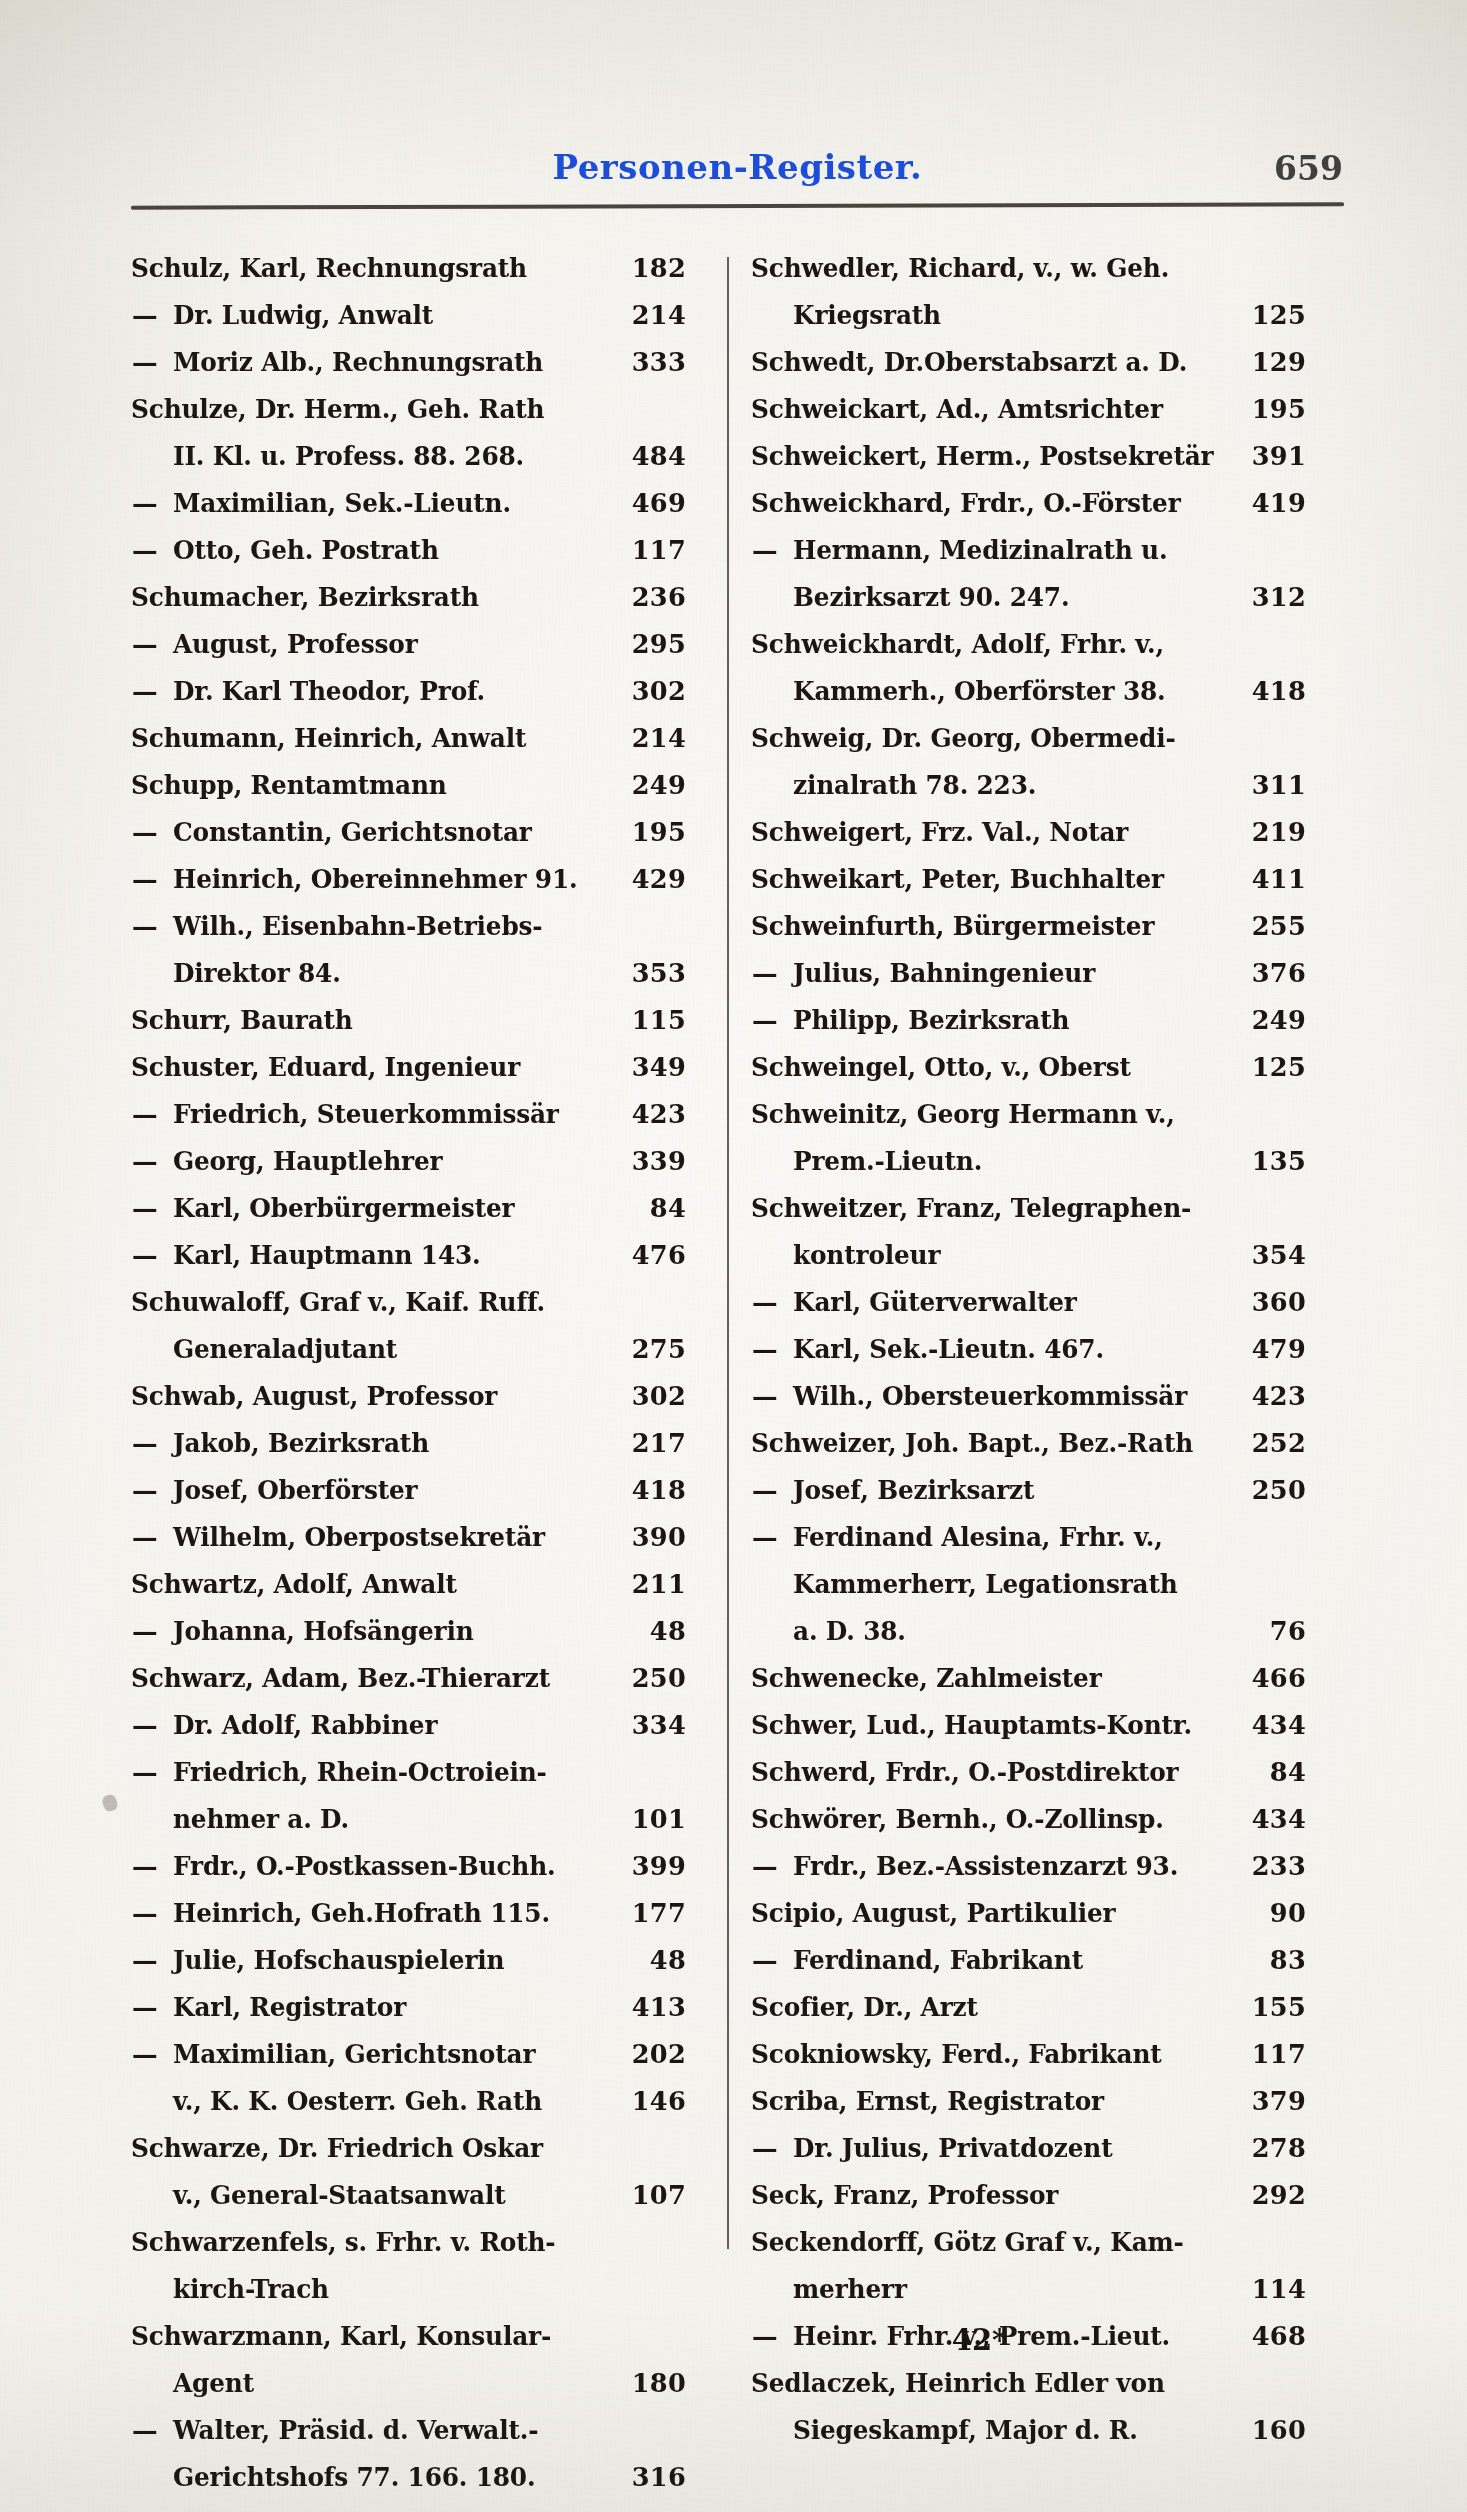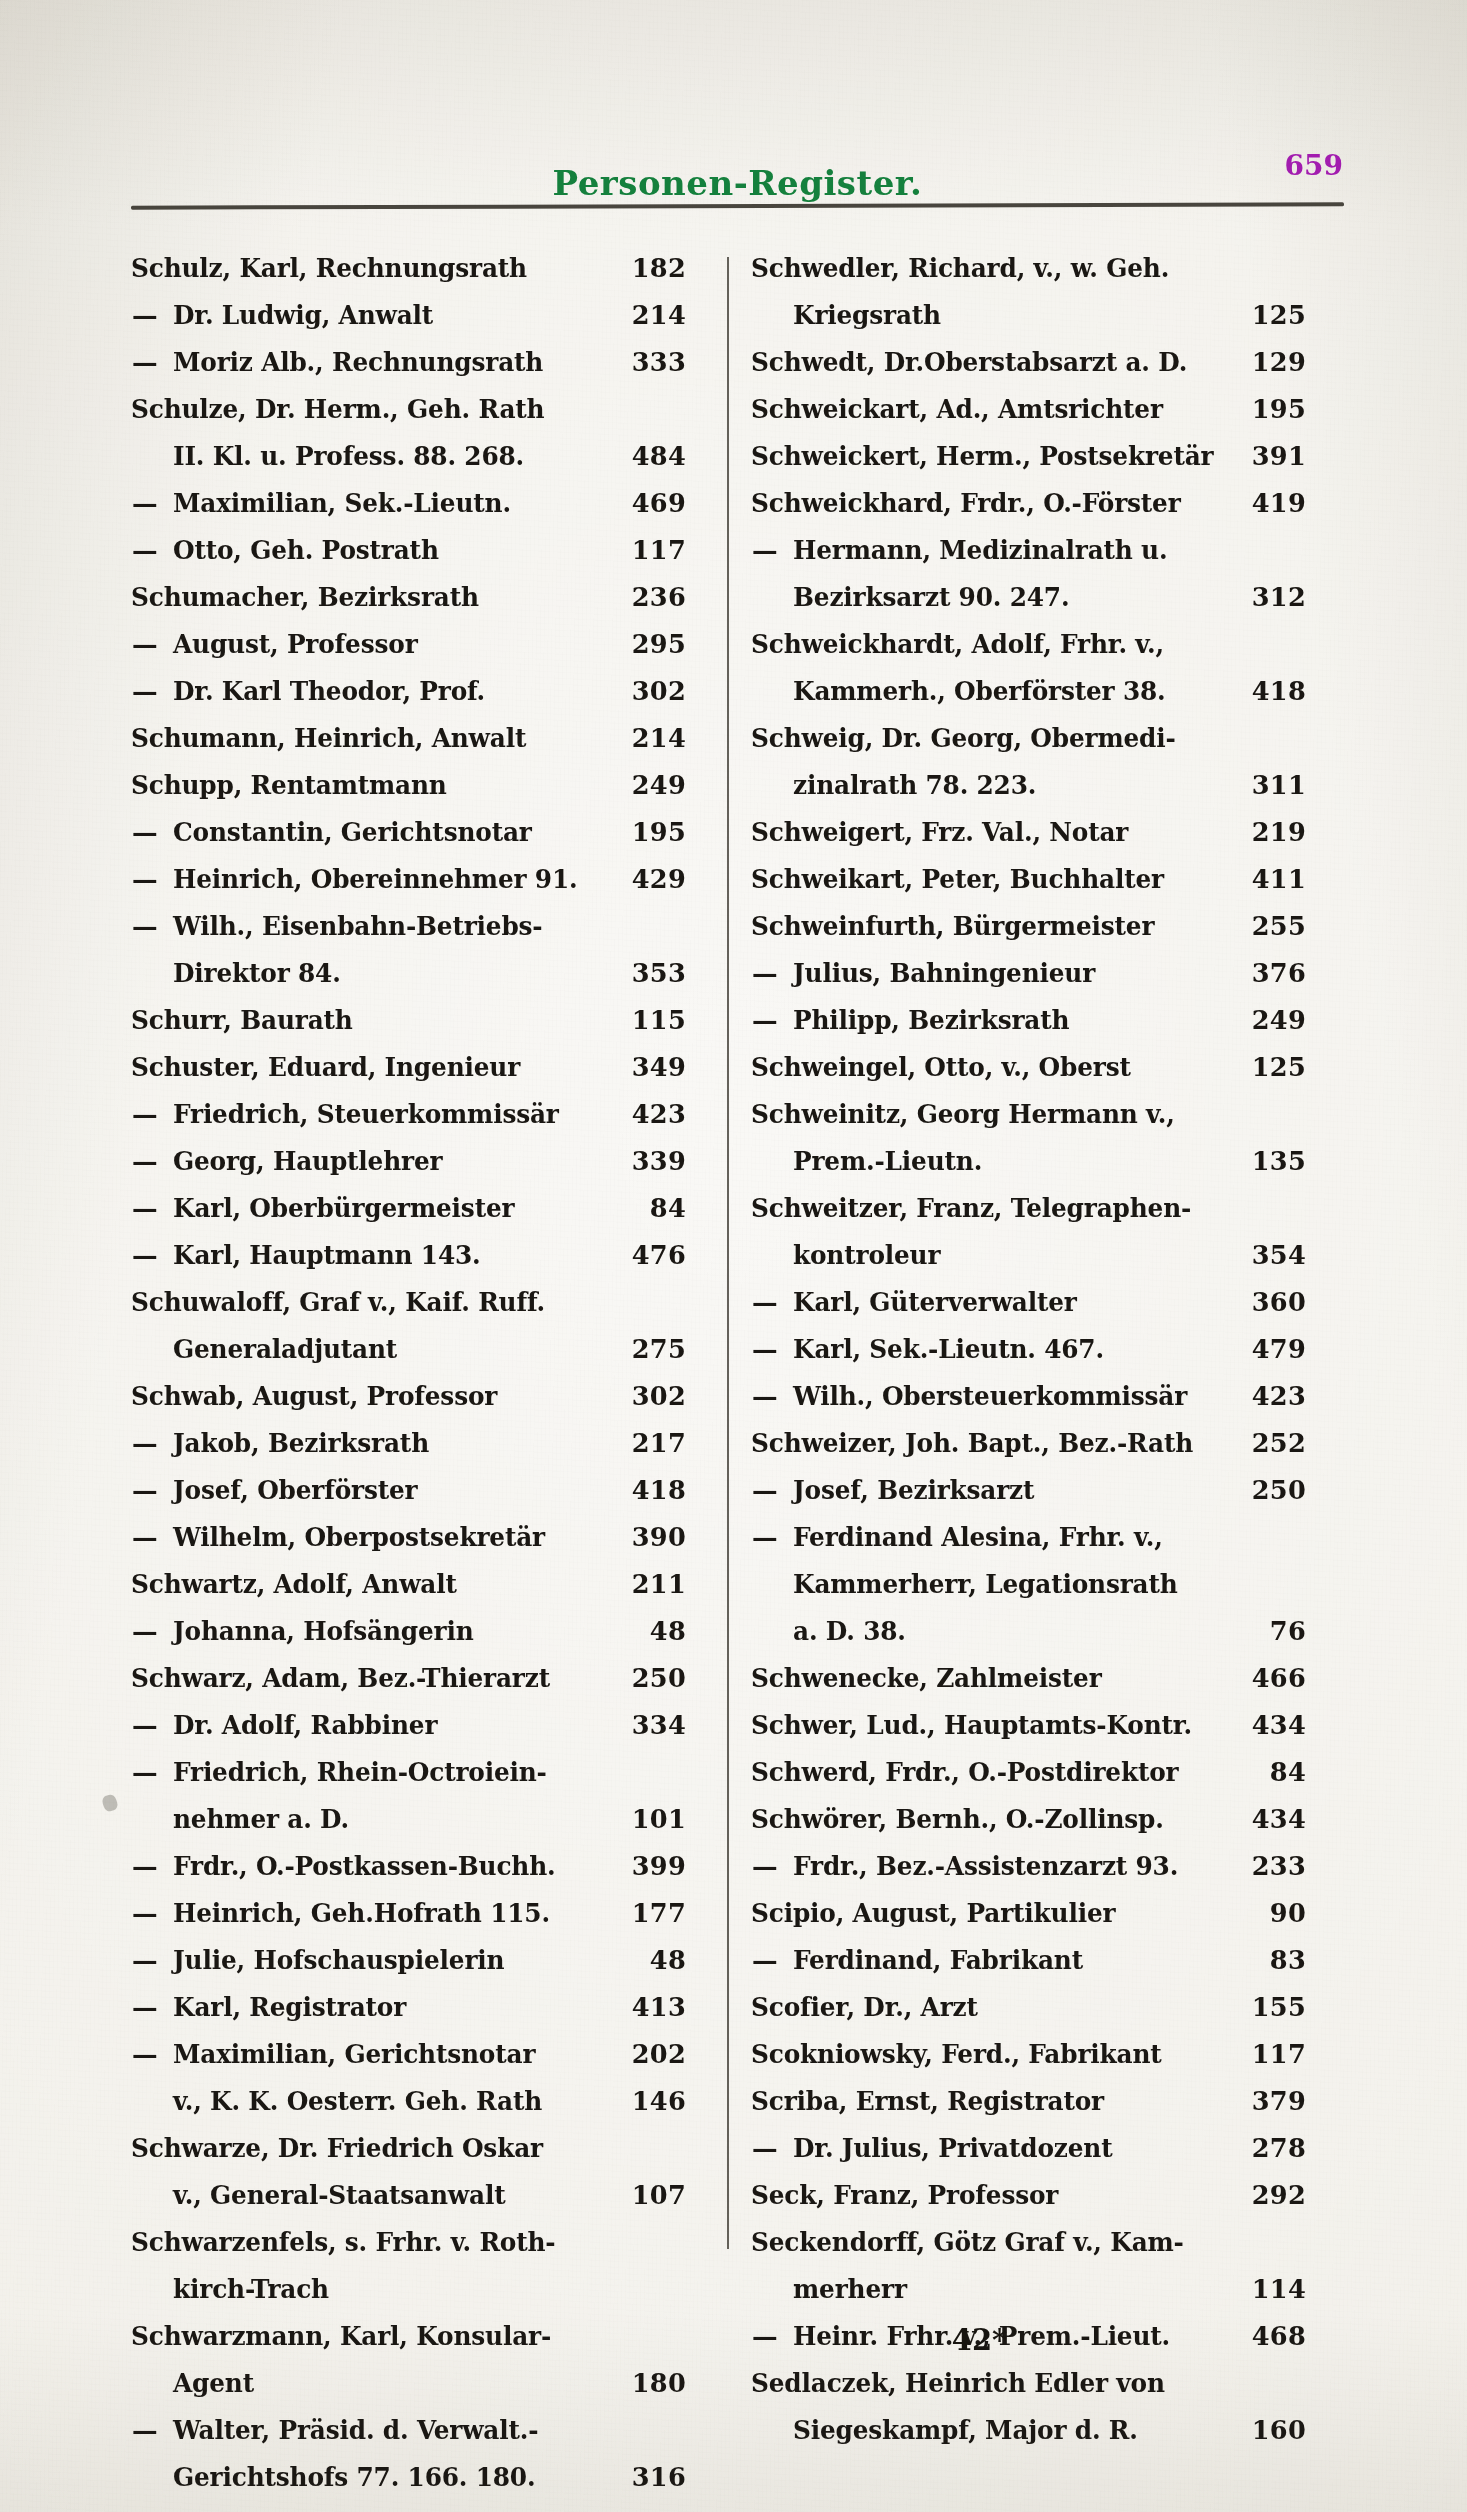--- a/index.html
+++ b/index.html
@@ -49,37 +49,37 @@
   .header {
     position: absolute;
     left: 49px;
     top: 82px;
     width: 1213px;
     height: 82px;
   }
   .header-title {
     position: absolute;
     left: 0;
-    top: 16px;
+    top: 0;
     width: 1213px;
     text-align: center;
     font-size: 34px;
     letter-spacing: 0.5px;
-    color: #15803d;
+    color: #1d4ed8;
     font-weight: 700;
     font-family: "DejaVu Serif", serif;
     white-space: nowrap;
   }
   .header-pageno {
     position: absolute;
     right: 1.1px;
     top: 2.2px;
-    font-size: 28px;
+    font-size: 33px;
     font-weight: 700;
-    color: #a21caf;
+    color: #404040;
     font-family: "DejaVu Serif", serif;
   }
   .header-rule {
     position: absolute;
     left: 0;
     top: 57px;
     width: 1213px;
     height: 3.8px;
     background: #3a362f;
     border-radius: 1.6px;

